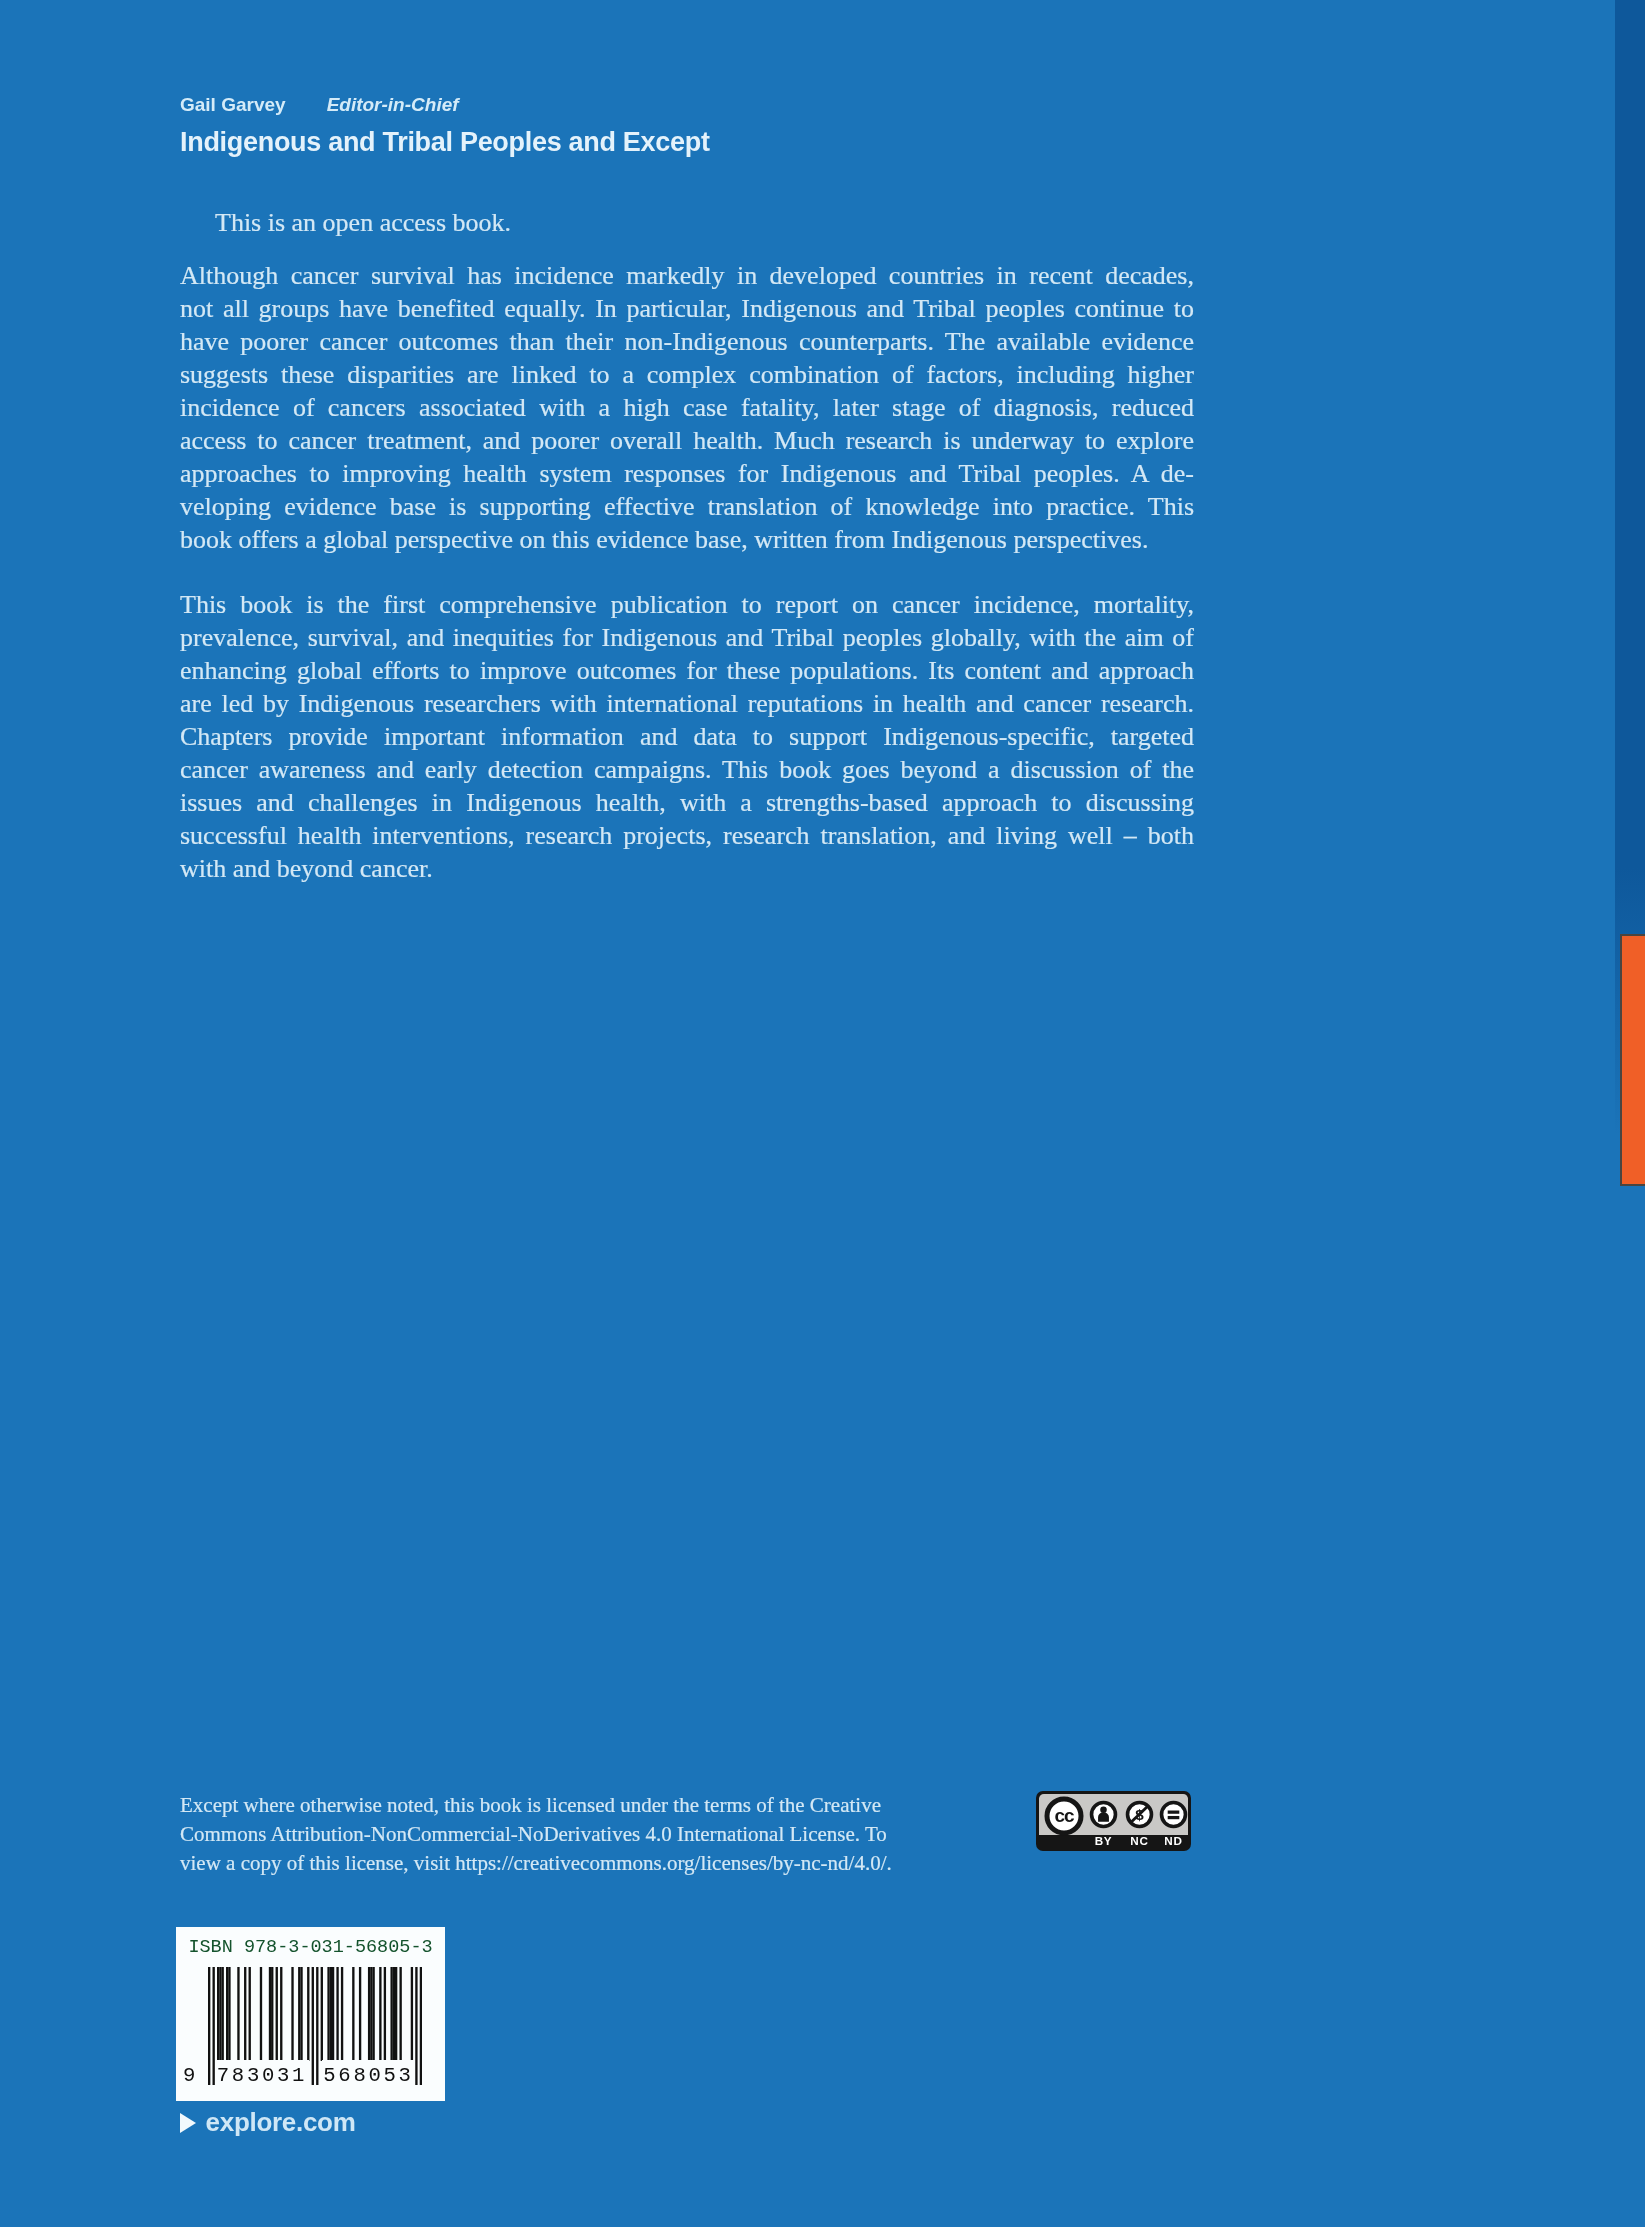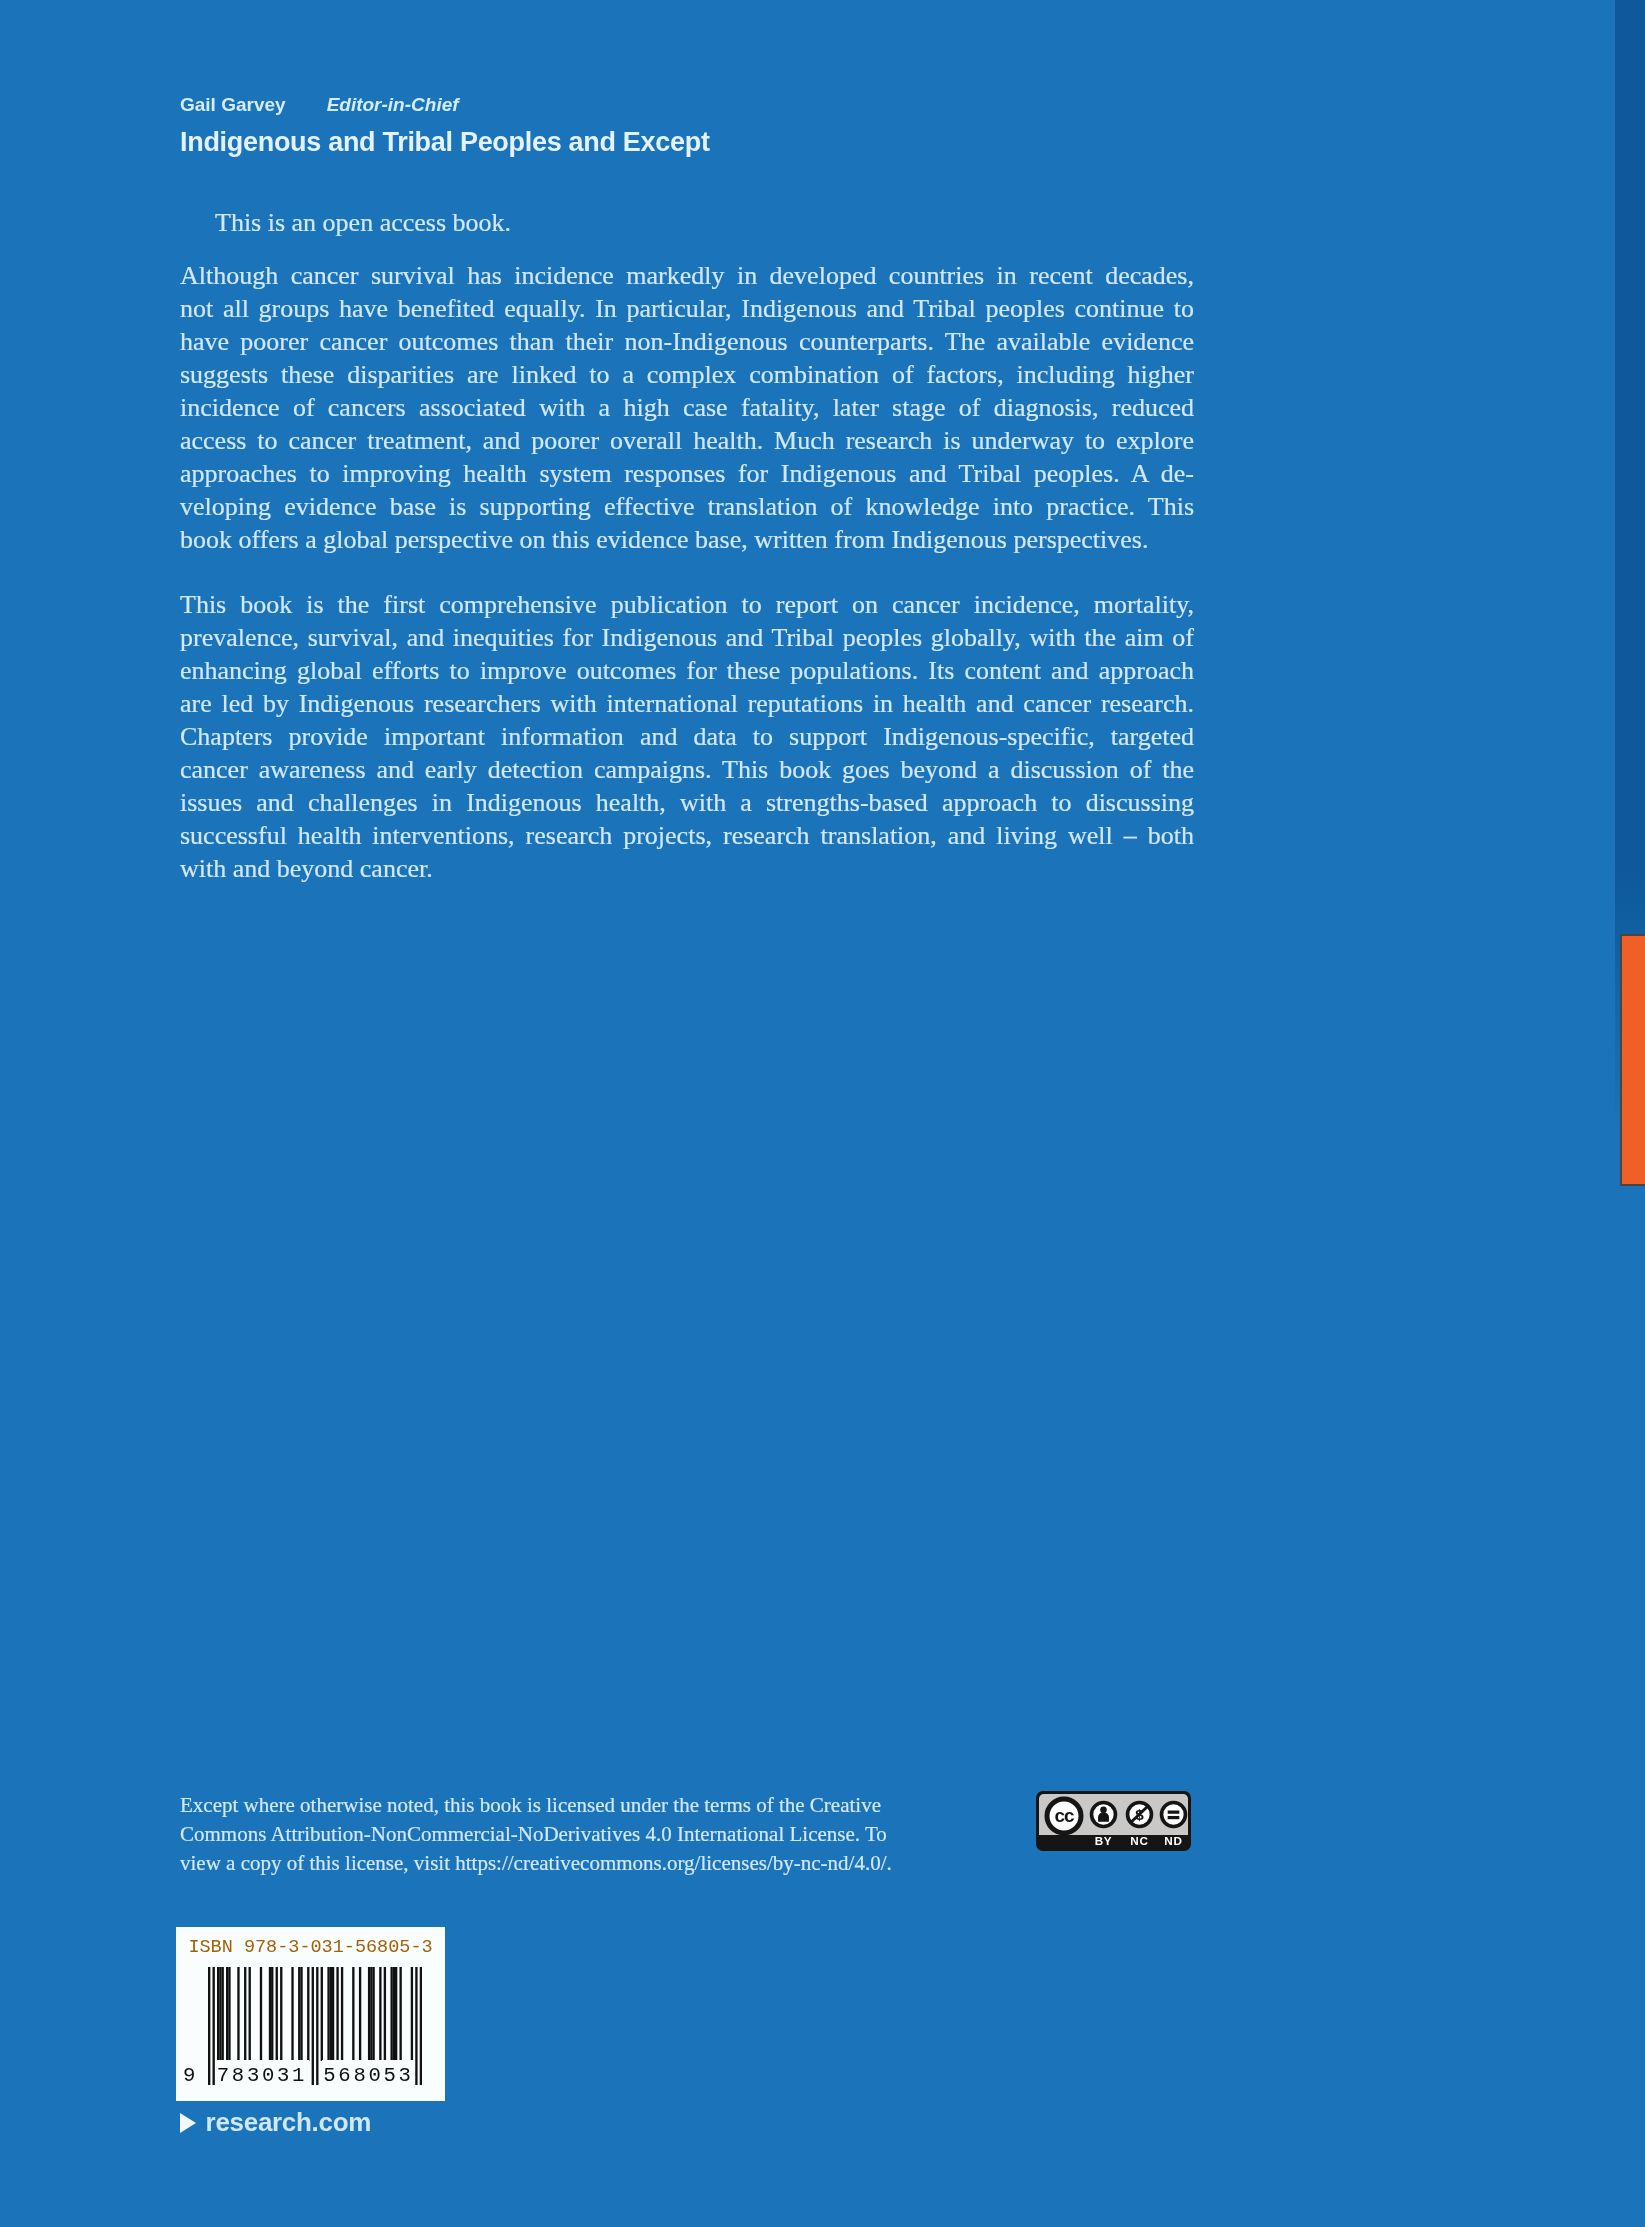--- a/index.html
+++ b/index.html
@@ -58,21 +58,21 @@
     color:#fff;font-size:11.7px;font-weight:bold;letter-spacing:0.7px;
   }
   .label-by{left:53px;} .label-nc{left:89px;} .label-nd{left:123px;}
   
   .isbn-box{
     position:absolute;left:176px;top:1927px;width:269px;height:174px;
     background:var(--barcode-bg,#fafdfe);
   }
   .isbn-label{
     position:absolute;left:0;right:0;top:9.6px;text-align:center;
-    font-family:"Liberation Mono",monospace;font-size:18.5px;color:#a16207;white-space:nowrap;
+    font-family:"Liberation Mono",monospace;font-size:18.5px;color:#14532d;white-space:nowrap;
   }
   .barcode-wrap{position:absolute;left:32px;top:40px;width:214px;height:119px;}
   .barcode-wrap svg{display:block;fill:#111;}
   .digit-group,.digit-first{
     position:absolute;bottom:-1.4px;height:27.4px;
     font-family:"Liberation Mono",monospace;font-size:20.6px;color:#111;
     display:flex;align-items:flex-end;box-sizing:border-box;
   }
   .digit-first{left:-25px;}
   .dg-left{left:7.5px;width:93px;background:var(--barcode-bg,#fafdfe);
@@ -213,17 +213,17 @@
           <rect x="94" y="0" width="1.04" height="172"></rect>
         </svg>
       <div class="digit-first">9</div>
       <div class="digit-group dg-left">783031</div>
       <div class="digit-group dg-right">568053</div>
     </div>
   </div>
 
   <div class="springer">
     <span class="tri"></span>
-    <span class="txt">research.com</span>
+    <span class="txt">explore.com</span>
   </div>
 
 </div>
 
 
 </body></html>

